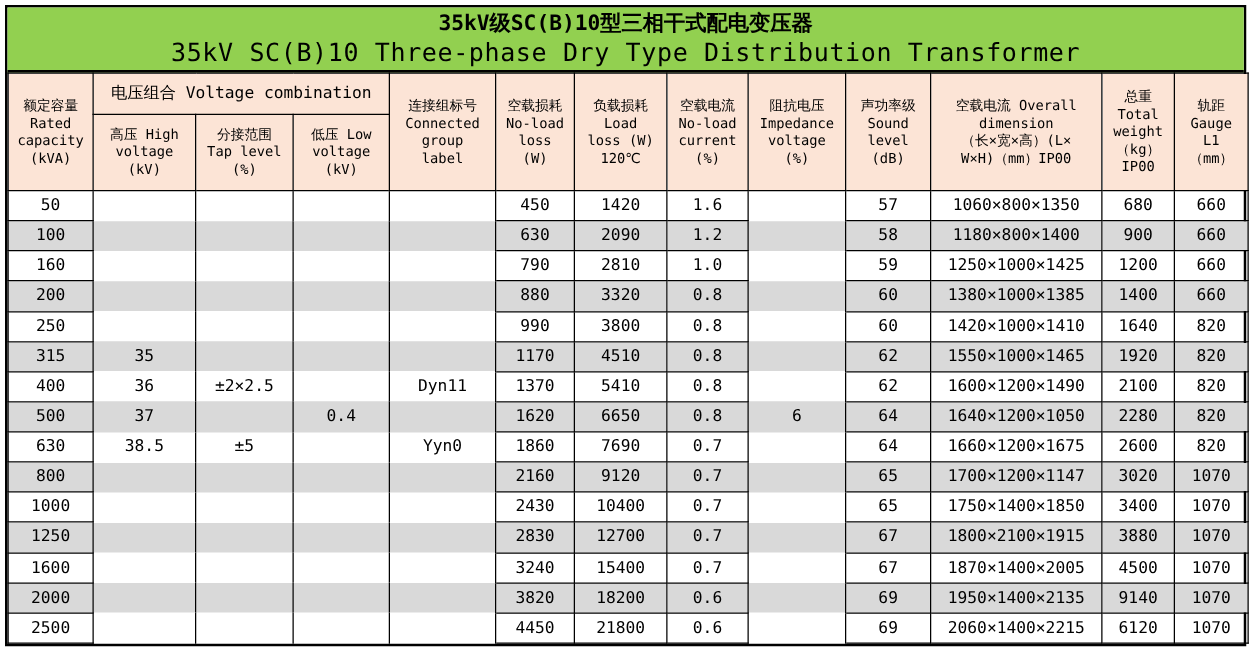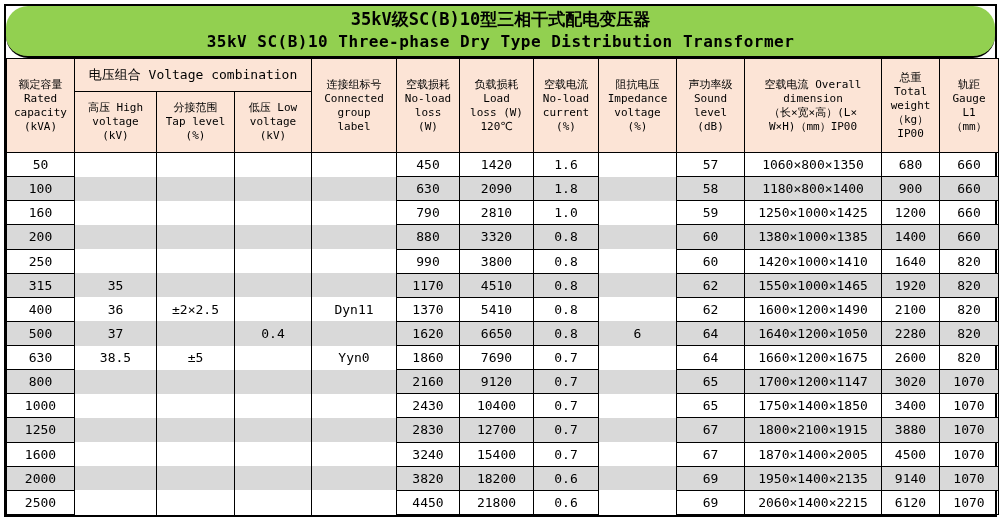--- a/index.html
+++ b/index.html
@@ -2,23 +2,23 @@
 <html style="--title-bg: #92d050; --header-bg: #fce4d6; --stripe-bg: #d9d9d9; --border-color: #000000;"><head>
 <meta charset="utf-8">
 <style>
   html,body{margin:0;padding:0;background:#fff;}
   body{width:1000px;height:522px;overflow:hidden;
        font-family:"DejaVu Sans Mono","DejaVu Sans",sans-serif;color:#000;}
   .page{box-sizing:border-box;width:1000px;height:522px;padding:4px 3px 5px 4px;}
   .frame{box-sizing:border-box;height:100%;border:2px solid var(--border-color,#000);
          display:flex;flex-direction:column;}
   .title-block{background:var(--title-bg,#92d050);border-bottom:2px solid var(--border-color,#000);
-         text-align:center;padding:2px 0 3px 0;border-radius:22px;}
+         text-align:center;padding:2px 0 3px 0;}
   .t1{font-size:17px;font-weight:bold;line-height:23px;}
-  .t2{font-size:16px;font-weight:bold;line-height:22px;letter-spacing:0.5px;}
+  .t2{font-size:20px;font-weight:normal;line-height:22px;letter-spacing:0.5px;}
   table{border-collapse:collapse;table-layout:fixed;width:100%;flex:1;}
   th{background:var(--header-bg,#fce4d6);border:1px solid var(--border-color,#000);
      font-weight:normal;font-size:11px;line-height:14px;white-space:pre-line;
      text-align:center;vertical-align:middle;padding:2px 0;overflow:hidden;}
   tr.h1 th.grp{height:28px;font-size:13px;}
   tr.h2 th{height:56px;}
   td{font-size:13px;text-align:center;vertical-align:middle;height:23px;padding:0;
      overflow:hidden;white-space:nowrap;
      border-left:1px solid var(--border-color,#000);
      border-right:1px solid var(--border-color,#000);}
@@ -125,21 +125,21 @@
             <td class="rb">660</td>
           </tr>
           <tr class="stripe">
             <td class="rb">100</td>
             <td class="m"></td>
             <td class="m"></td>
             <td class="m"></td>
             <td class="m"></td>
             <td class="rb">630</td>
             <td class="rb">2090</td>
-            <td class="rb">1.8</td>
+            <td class="rb">1.2</td>
             <td class="m"></td>
             <td class="rb">58</td>
             <td class="rb">1180×800×1400</td>
             <td class="rb">900</td>
             <td class="rb">660</td>
           </tr>
           <tr>
             <td class="rb">160</td>
             <td class="m"></td>
             <td class="m"></td>

